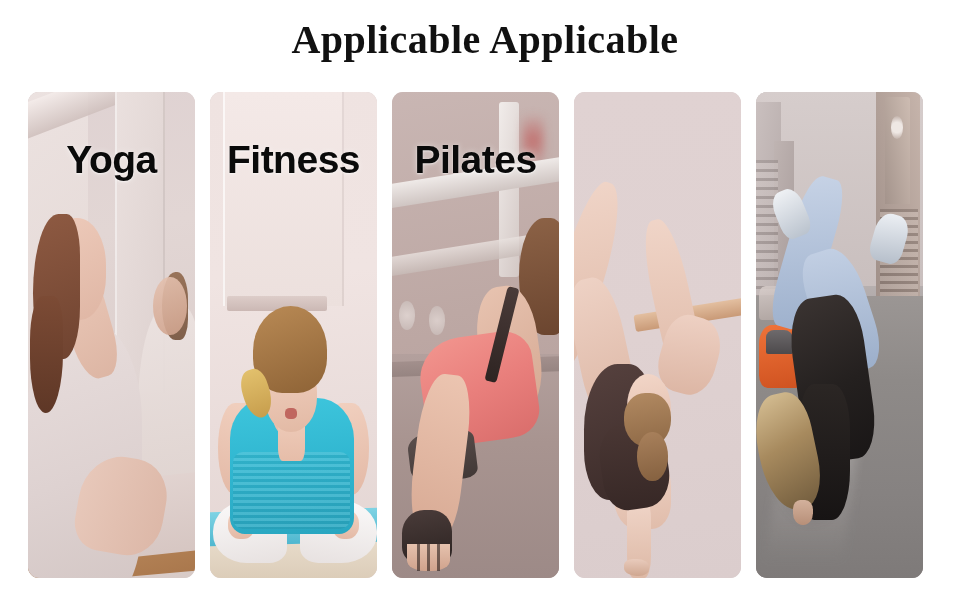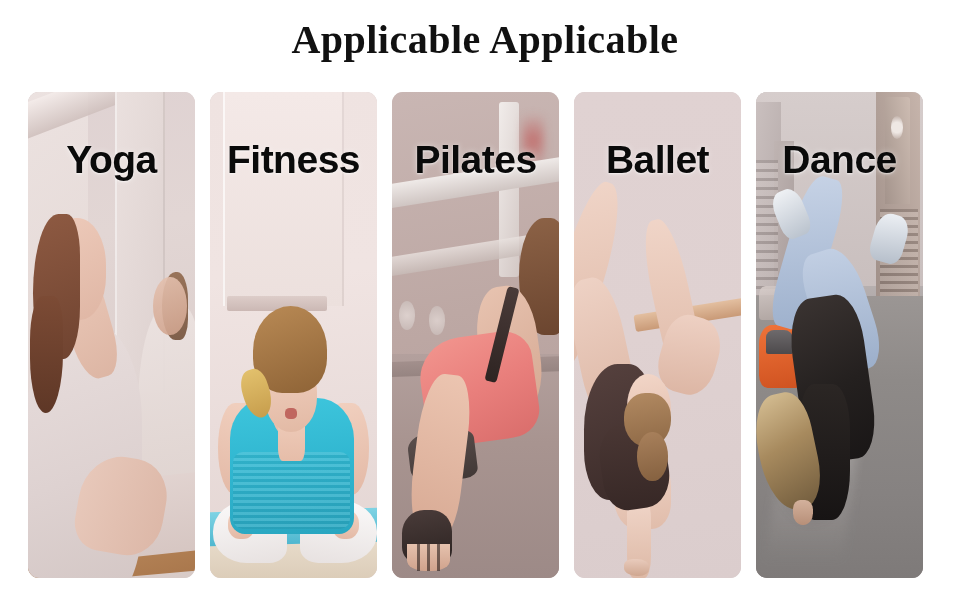--- a/index.html
+++ b/index.html
@@ -625,21 +625,20 @@
         <div class="bal-arm-r2"></div>
         <div class="bal-thigh"></div>
         <div class="bal-leg-stand"></div>
         <div class="bal-foot"></div>
         <div class="bal-leotard"></div>
         <div class="bal-leotard2"></div>
         <div class="bal-head"></div>
         <div class="bal-hairtop"></div>
         <div class="bal-bun"></div>
       </div>
-      <div class="panel-label">Ballet</div>
     </div>
 
     <div class="scenario-panel">
       <div class="panel-photo ph-dance">
         <div class="dn-sky"></div>
         <div class="dn-bldg-l"></div>
         <div class="dn-bldg-l2"></div>
         <div class="dn-bldg-r"></div>
         <div class="dn-tower"></div>
         <div class="dn-clock"></div>
@@ -654,17 +653,16 @@
         <div class="dn-shadow"></div>
         <div class="dn-jeans-a"></div>
         <div class="dn-jeans-b"></div>
         <div class="dn-shoe-a"></div>
         <div class="dn-shoe-b"></div>
         <div class="dn-jacket"></div>
         <div class="dn-jacket2"></div>
         <div class="dn-hair"></div>
         <div class="dn-hand"></div>
       </div>
-      <div class="panel-label">Dance</div>
     </div>
 
   </div>
 </div>
 
 </body></html>

